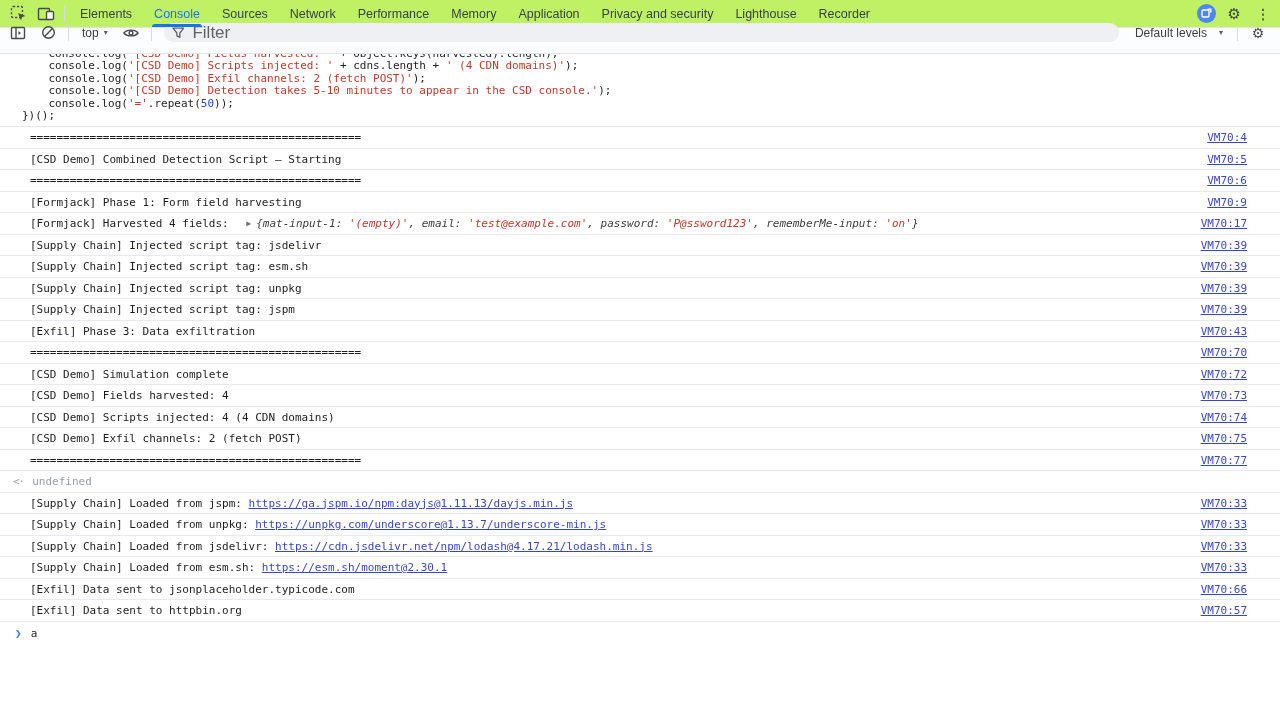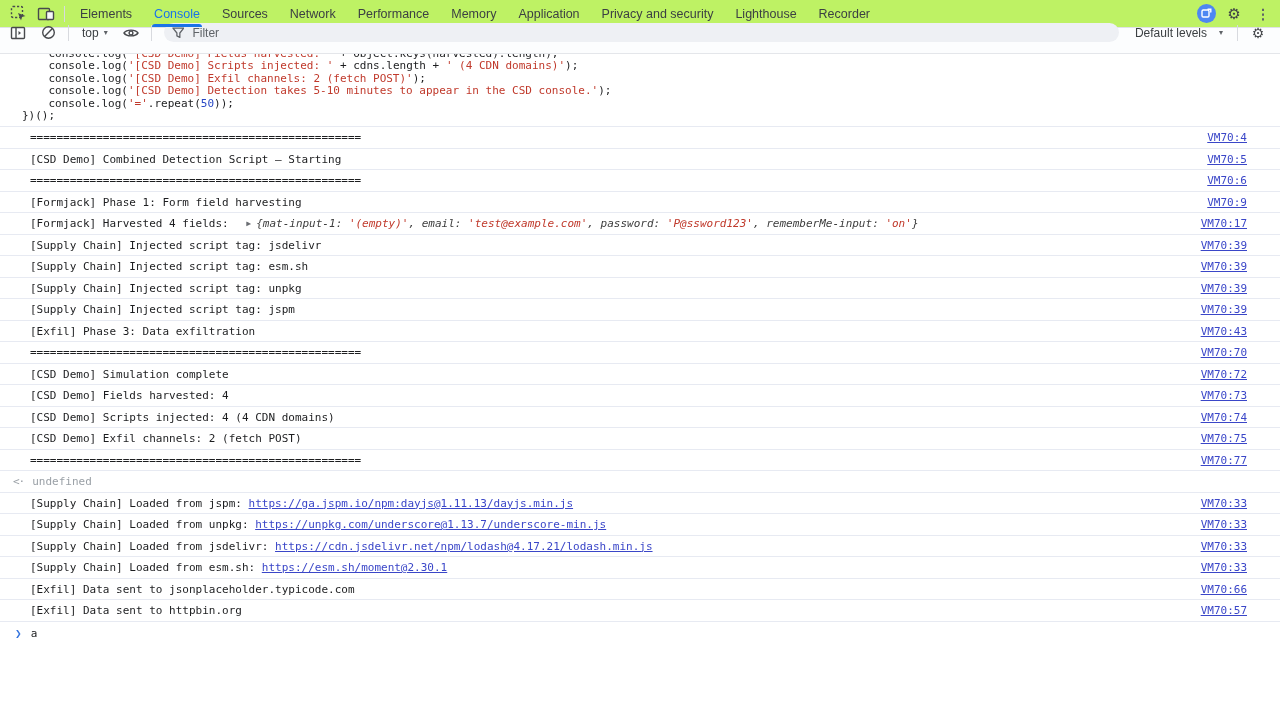--- a/index.html
+++ b/index.html
@@ -43,21 +43,21 @@
     height:26px; background:#fcfdfe; border-bottom:1px solid #e4e6ea;
     display:flex; align-items:center; padding:0 8px 16px 4px; gap:2px;
   }
   .tool-text-btn { display:flex; align-items:center; gap:5px; font-size:12px; color:#3c4043; padding:0 7px; cursor:pointer; }
   .caret { font-size:8px; color:#5f6368; }
   .filter-pill {
     flex:1; height:19px; margin:0 6px; background:#eef0f4; border-radius:10px;
     display:flex; align-items:center; padding:0 8px; gap:6px;
   }
   .filter-pill input {
-    border:none; outline:none; background:transparent; font-size:12px; color:#202124;
+    border:none; outline:none; background:transparent; font-size:17px; color:#202124;
     width:100%; font-family:"Liberation Sans",sans-serif;
   }
   .filter-pill input::placeholder { color:#5f6368; }
   .levels-btn { display:flex; align-items:center; gap:12px; font-size:12px; color:#3c4043; padding:0 8px; cursor:pointer; white-space:nowrap; }
 
   
   .console-area {
     height:666px; overflow:hidden; background:#fff;
     font-family:"DejaVu Sans Mono", monospace; font-size:11px; color:#1c1d1f;
   }

